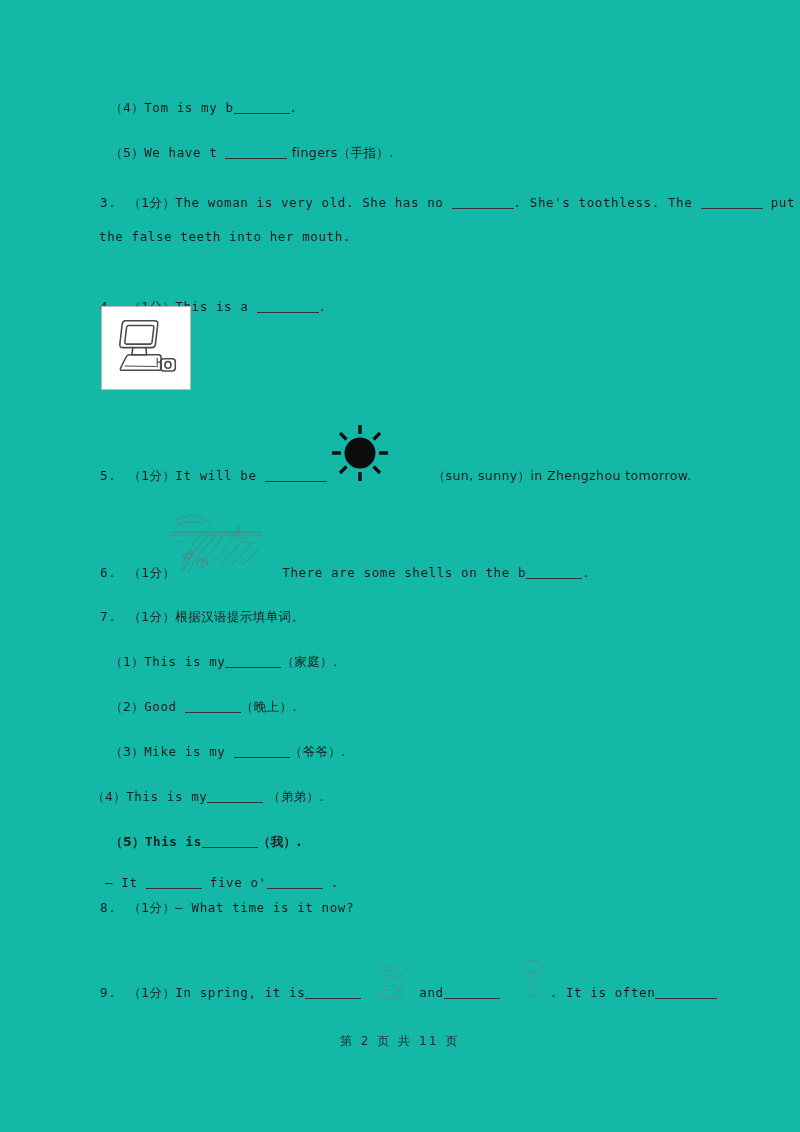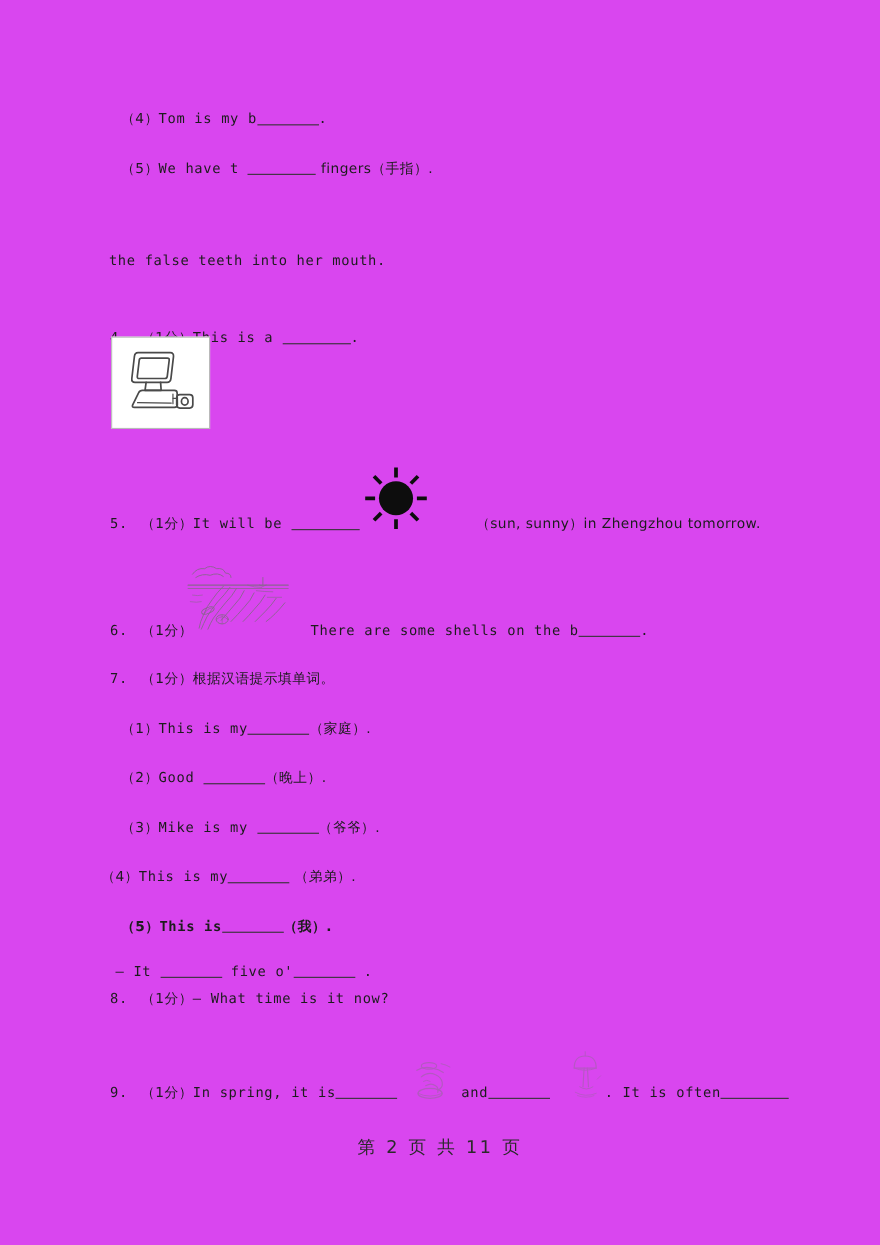--- a/index.html
+++ b/index.html
@@ -11,21 +11,21 @@
     width: 800px;
     height: 1132px;
     position: relative;
     font-family: "Liberation Serif", "DejaVu Serif", serif;
     color: #1a1a1a;
     overflow: hidden;
   }
   .page {
     position: absolute;
     inset: 0;
-    background: #d946ef;
+    background: #14b8a6;
   }
 
   
   .qline {
     position: absolute;
     font-family: "DejaVu Sans Mono", "Liberation Mono", monospace;
     font-size: 12.5px;
     letter-spacing: 0.6px;
     color: #1c1c1c;
     white-space: nowrap;
@@ -60,21 +60,21 @@
   .b-lg { width: 62px; }
 
   
   .footer {
     position: absolute;
     left: 0;
     right: 0;
     top: 1033px;
     text-align: center;
     font-family: "DejaVu Sans", "Liberation Sans", sans-serif;
-    font-size: 16px;
+    font-size: 12px;
     letter-spacing: 2.5px;
     color: #2a2a2a;
   }
 
   
   .img-computer {
     position: absolute;
     left: 101px;
     top: 306px;
     width: 90px;
@@ -131,20 +131,23 @@
 <div class="page">
 
   <div class="qline" style="left:110px; top:101px;">
     <span class="cjk">（4）</span><span>Tom is my b</span><span class="blank b-md"></span><span>.</span>
   </div>
 
   <div class="qline" style="left:110px; top:146px;">
     <span class="cjk">（5）</span><span>We have t </span><span class="blank b-lg"></span><span class="cjk"> fingers（手指）.</span>
   </div>
 
+  <div class="qline" style="left:100px; top:196px;">
+    <span class="num">3.</span><span class="cjk marks" style="margin-left:12px;">（1分）</span><span>The woman is very old. She has no </span><span class="blank b-lg"></span><span>. She's toothless. The </span><span class="blank b-lg"></span><span> put</span>
+  </div>
   <div class="cont" style="left:70px; top:229px;margin-left:29px;">the false teeth into her mouth.</div>
 
   <div class="qline" style="left:100px; top:272px;margin-top:28px;">
     <span class="num">4.</span><span class="cjk marks" style="margin-left:12px;">（1分）</span><span>This is a </span><span class="blank b-lg"></span><span>.</span>
   </div>
 
   <div class="img-computer">
     <svg viewBox="0 0 90 84" xmlns="http://www.w3.org/2000/svg">
       <g fill="none" stroke="#4a4a4a" stroke-width="1.6" stroke-linejoin="round" stroke-linecap="round">
 

